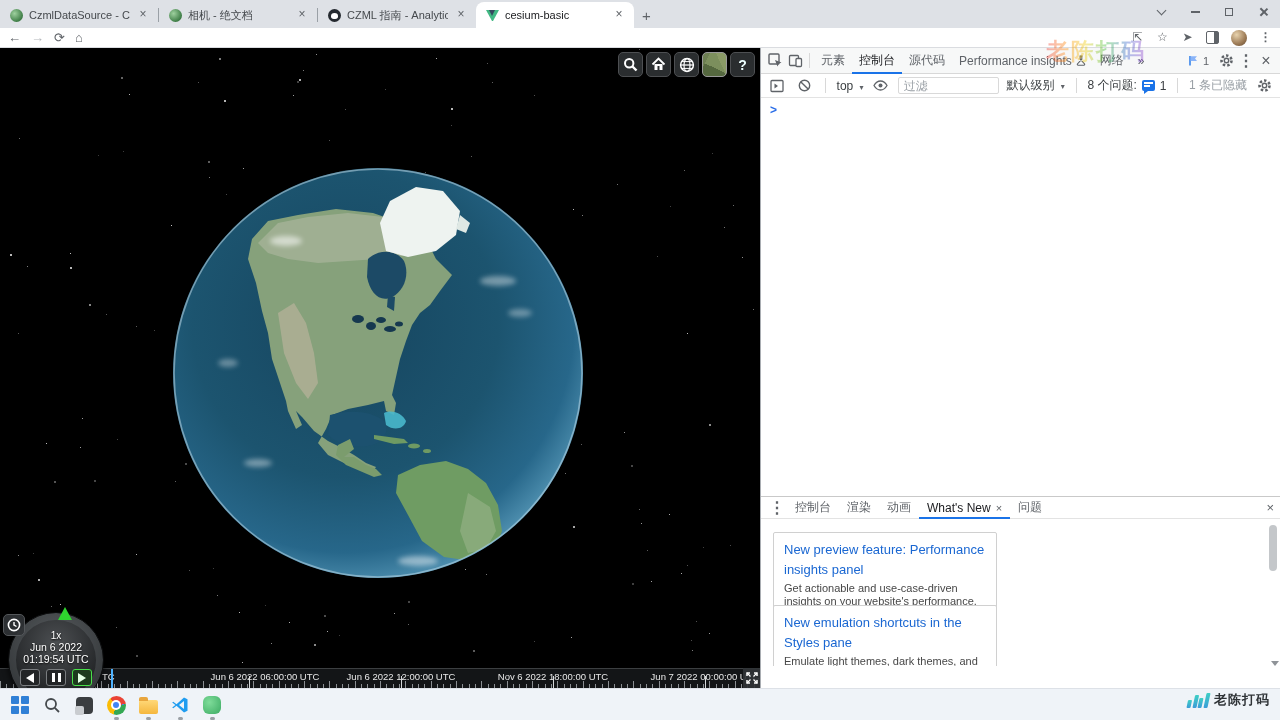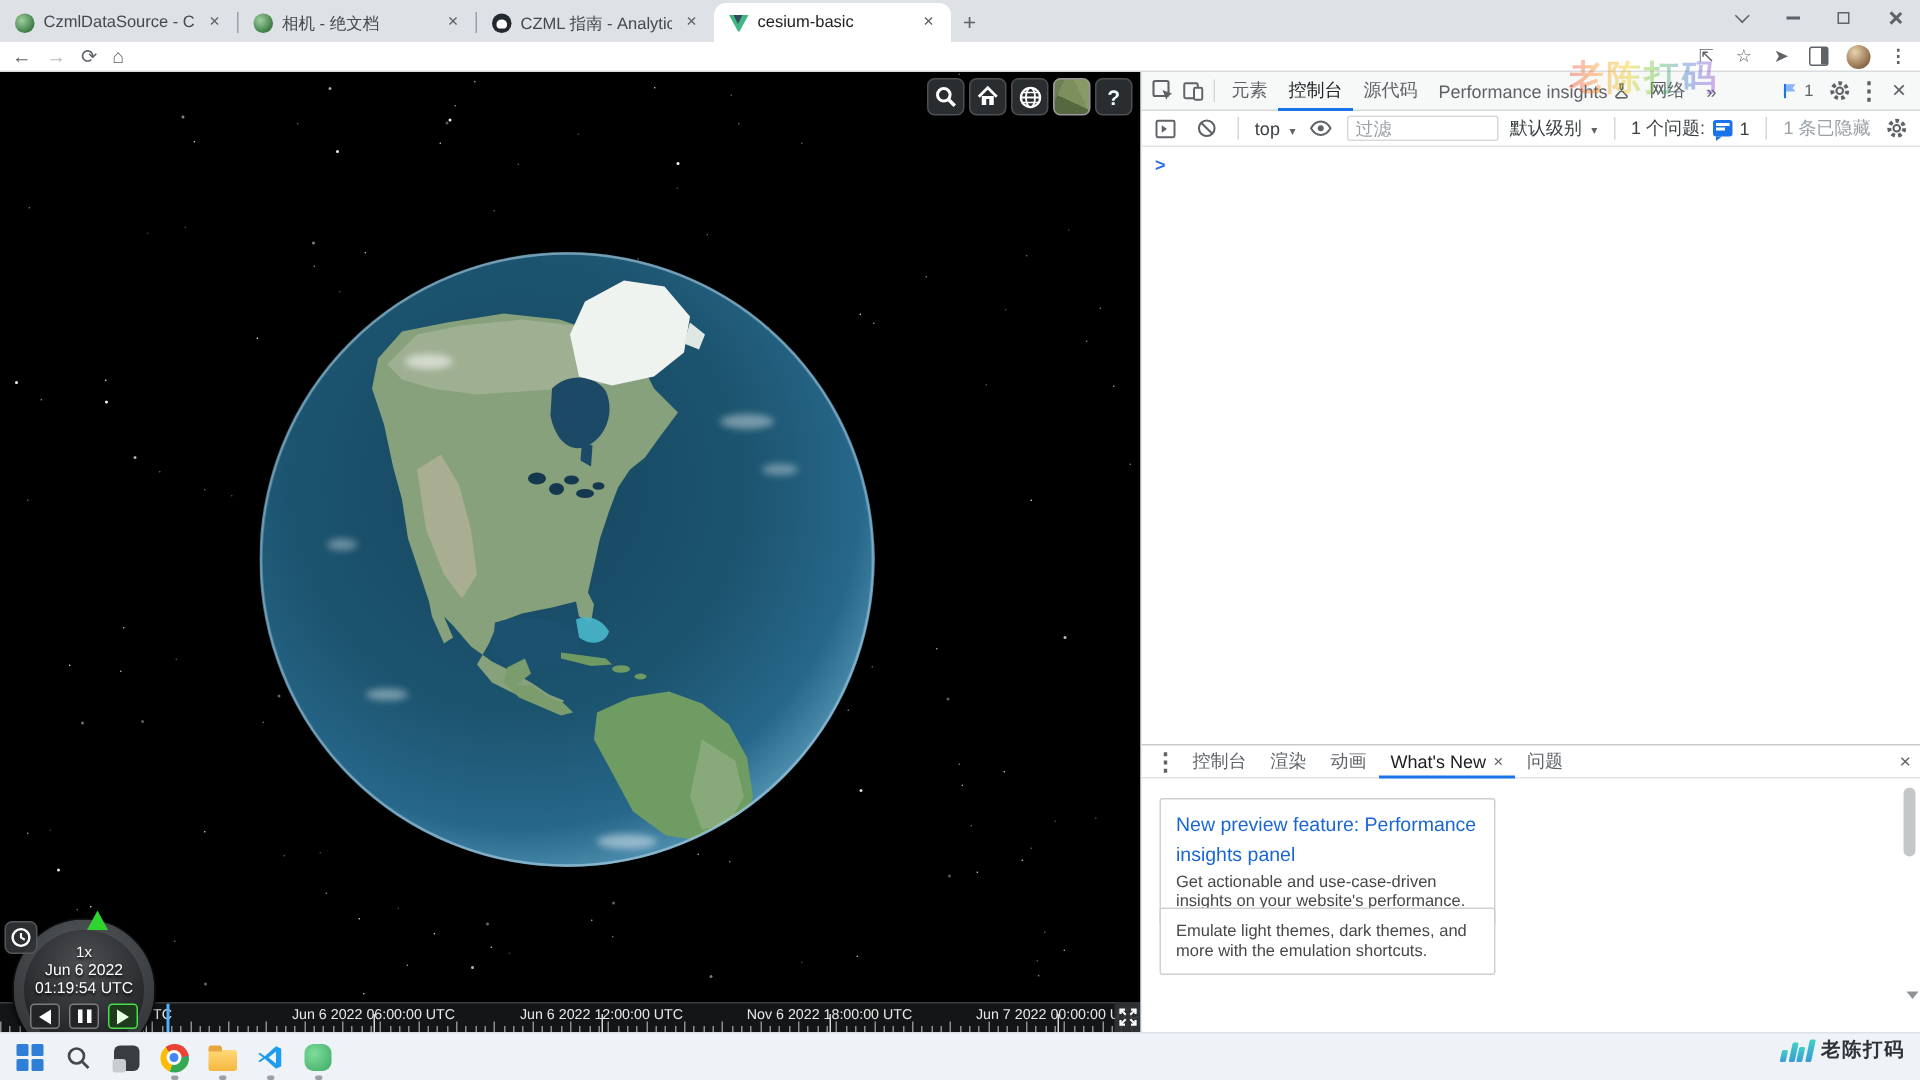--- a/index.html
+++ b/index.html
@@ -585,21 +585,21 @@
             <span class="tick" style="left: 741px; height: 4px;"></span>
             <span class="tick" style="left: 747.3px; height: 4px;"></span>
             <span class="tick" style="left: 753.6px; height: 4px;"></span>
             <span class="tick major" style="left: 97px; height: 12px;"></span>
             <span class="tick major" style="left: 249px; height: 12px;"></span>
             <span class="tick major" style="left: 401px; height: 12px;"></span>
             <span class="tick major" style="left: 553px; height: 12px;"></span>
             <span class="tick major" style="left: 705px; height: 12px;"></span>
           </div>
         <span id="tl-edge">TC</span>
-        <span class="tl-label" style="left:249px">Jun 6 2022 06:00:00 UTC</span>
+        <span class="tl-label" style="left:265px">Jun 6 2022 06:00:00 UTC</span>
         <span class="tl-label" style="left:401px">Jun 6 2022 12:00:00 UTC</span>
         <span class="tl-label" style="left:553px">Nov 6 2022 18:00:00 UTC</span>
         <span class="tl-label" style="left:705px">Jun 7 2022 00:00:00 UTC</span>
         <div id="playhead"></div>
       </div>
 
       <div id="anim">
         <div id="dial"></div>
         <div id="shuttle-pointer"></div>
         <div id="clock-btn">
@@ -706,21 +706,21 @@
               <circle cx="7.5" cy="5.5" r="2" fill="#5f6368"></circle>
             </svg>
         </span>
         <input id="filter-input" placeholder="过滤" style="">
         <span class="dt-label">
           <span>默认级别</span>
           <span class="dt-caret">▾</span>
         </span>
         <span class="dt-sep"></span>
         <span class="dt-label" style="display:flex;align-items:center;gap:5px;">
-          <span>1 个问题:</span>
+          <span>8 个问题:</span>
           <span class="bubble">
               <i></i>
               <i></i>
             </span>
           <span>1</span>
         </span>
         <span class="dt-sep"></span>
         <span class="dt-label dim">1 条已隐藏</span>
         <span class="dt-ic">
           <svg width="15" height="15" viewBox="0 0 15 15">
@@ -746,20 +746,21 @@
           </span>
           <span class="dw-tab">问题</span>
           <span id="drawer-close">×</span>
         </div>
         <div id="drawer-content">
           <div class="wn-card" style="top:13px">
             <div class="wn-title">New preview feature: Performance insights panel</div>
             <div class="wn-body">Get actionable and use-case-driven insights on your website's performance.</div>
           </div>
           <div class="wn-card" style="top:86px">
+            <div class="wn-title">New emulation shortcuts in the Styles pane</div>
             <div class="wn-body">Emulate light themes, dark themes, and more with the emulation shortcuts.</div>
           </div>
           <div id="dw-scroll">
               <div id="dw-thumb"></div>
             </div>
           <div id="dw-arrow"></div>
         </div>
       </div>
     </div>
   </div>

